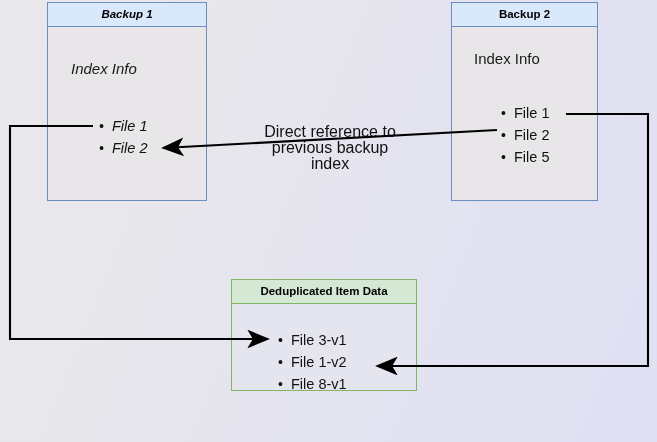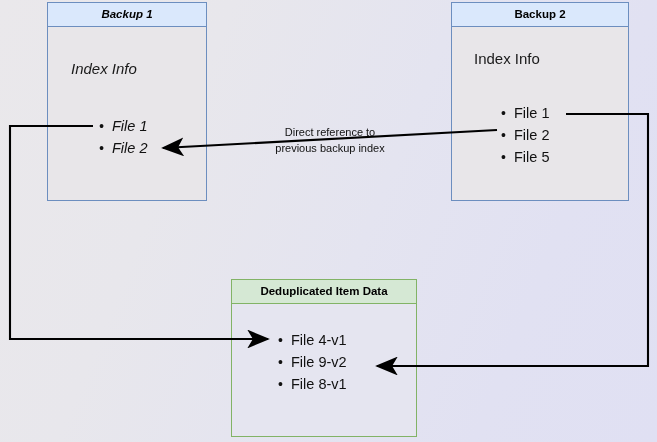--- a/index.html
+++ b/index.html
@@ -73,21 +73,21 @@
     left: -13px;
     top: 0;
     font-size: 14px;
     line-height: 22px;
     color: #111;
   }
 
   
   .edge-label {
     position: absolute;
-    font-size: 11px;
+    font-size: 16px;
     line-height: 16px;
     color: #111;
     text-align: center;
     white-space: pre-line;
   }
 
   
   #edges {
     position: absolute;
     left: 0;
@@ -104,35 +104,35 @@
 
   <div class="node" style="left:47px; top:2px; width:160px; height:199px;font-style:italic;">
     <div class="node-header">Backup 1</div>
     <div class="node-title" style="left:23px; top:57px;">Index Info</div>
     <ul class="bullets" style="left:50px; top:112px;">
       <li>File 1</li>
       <li>File 2</li>
     </ul>
   </div>
 
-  <div class="node" style="left:451px; top:2px; width:178px; height:199px;">
+  <div class="node" style="left:451px; top:2px; width:147px; height:199px;">
     <div class="node-header">Backup 2</div>
     <div class="node-title" style="left:22px; top:47px;">Index Info</div>
     <ul class="bullets" style="left:48px; top:99px;">
       <li>File 1</li>
       <li>File 2</li>
       <li>File 5</li>
     </ul>
   </div>
 
-  <div class="node green" style="left:231px; top:279px; width:186px; height:158px;">
+  <div class="node green" style="left:231px; top:279px; width:186px; height:112px;">
     <div class="node-header">Deduplicated Item Data</div>
     <ul class="bullets" style="left:45px; top:49px;">
-      <li>File 4-v1</li>
-      <li>File 9-v2</li>
+      <li>File 3-v1</li>
+      <li>File 1-v2</li>
       <li>File 8-v1</li>
     </ul>
   </div>
 
   <div class="edge-label" style="left:255px; top:124px; width:150px;">Direct reference to
 previous backup index</div>
 
   <svg id="edges" viewBox="0 0 657 442" xmlns="http://www.w3.org/2000/svg">
     <defs>
       <marker id="arrowL" viewBox="0 0 12 10" refX="11" refY="5" markerWidth="11" markerHeight="9" orient="auto-start-reverse">

